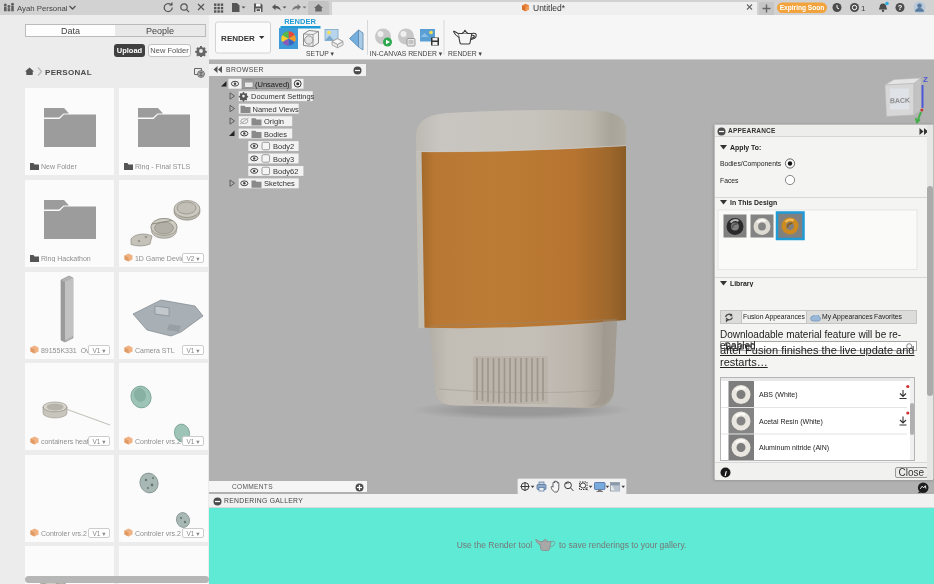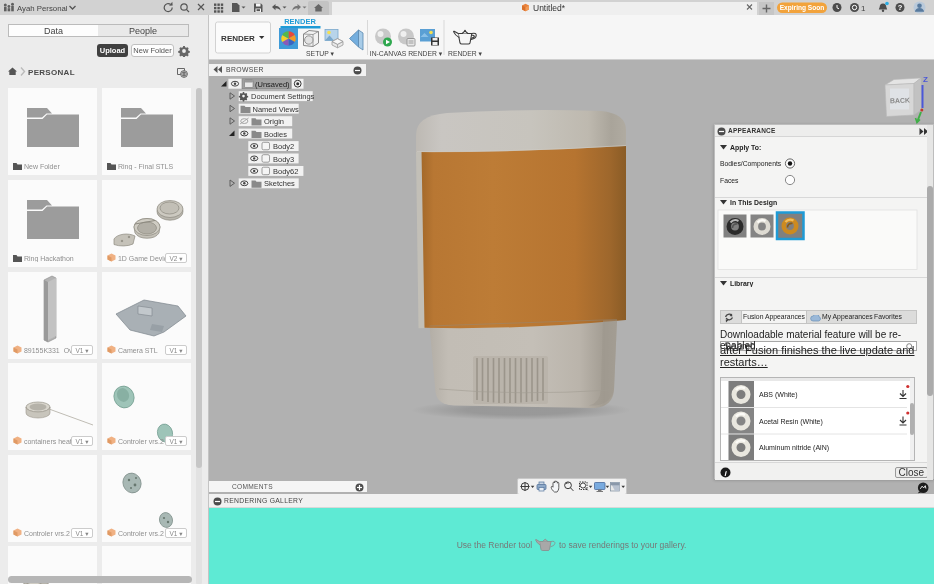--- a/index.html
+++ b/index.html
@@ -6,21 +6,21 @@
 html,body { width:934px; height:584px; overflow:hidden; font-family:"Liberation Sans", sans-serif; }
 #app { position:relative; width:934px; height:584px; background:#ececec; }
 .abs { position:absolute; }
 
 
 #topbar { position:absolute; left:0; top:0; width:934px; height:15px; background:#d2d2d2; }
 #tab-active { position:absolute; left:332px; top:2px; width:425px; height:13px; background:#efefef; }
 #homebtn { position:absolute; left:308px; top:1px; width:21px; height:14px; background:#c3c3c3; border-radius:2px 2px 0 0; }
 
 
-#leftpanel { position:absolute; left:0; top:15px; width:209px; height:569px; background:#ececec; border-right:1px solid #c4c4c4; }
+#leftpanel { position:absolute; left:17px; top:15px; width:209px; height:569px; background:#ececec; border-right:1px solid #c4c4c4; }
 .ltab { position:absolute; top:9px; height:13px; font-size:9px; color:#444; text-align:center; line-height:12px; border:1px solid #bbb; }
 #btn-upload { position:absolute; left:97px; top:29px; width:31px; height:13px; background:#404040; border-radius:3px; color:#fff; font-size:7.5px; font-weight:bold; text-align:center; line-height:13px; }
 #btn-newfolder { position:absolute; left:131px; top:29px; width:43px; height:13px; background:#fdfdfd; border:1px solid #c0c0c0; border-radius:3px; color:#555; font-size:7.5px; text-align:center; line-height:11px; }
 .card { position:absolute; width:89px; height:87px; background:#fbfbfb; }
 .card .lbl { position:absolute; left:5px; right:26px; bottom:5px; font-size:7px; color:#8f8f8f; white-space:nowrap; overflow:hidden; }
 .card .lblf { right:3px; }
 .vbox { position:absolute; right:4px; bottom:4px; width:22px; height:10px; border:1px solid #ccc; border-radius:2px; background:#fff; font-size:6.5px; color:#888; text-align:center; line-height:9px; }
 
 
 #toolbar { position:absolute; left:209px; top:15px; width:725px; height:45px; background:#f6f6f6; border-bottom:1px solid #cfcfcf; }

